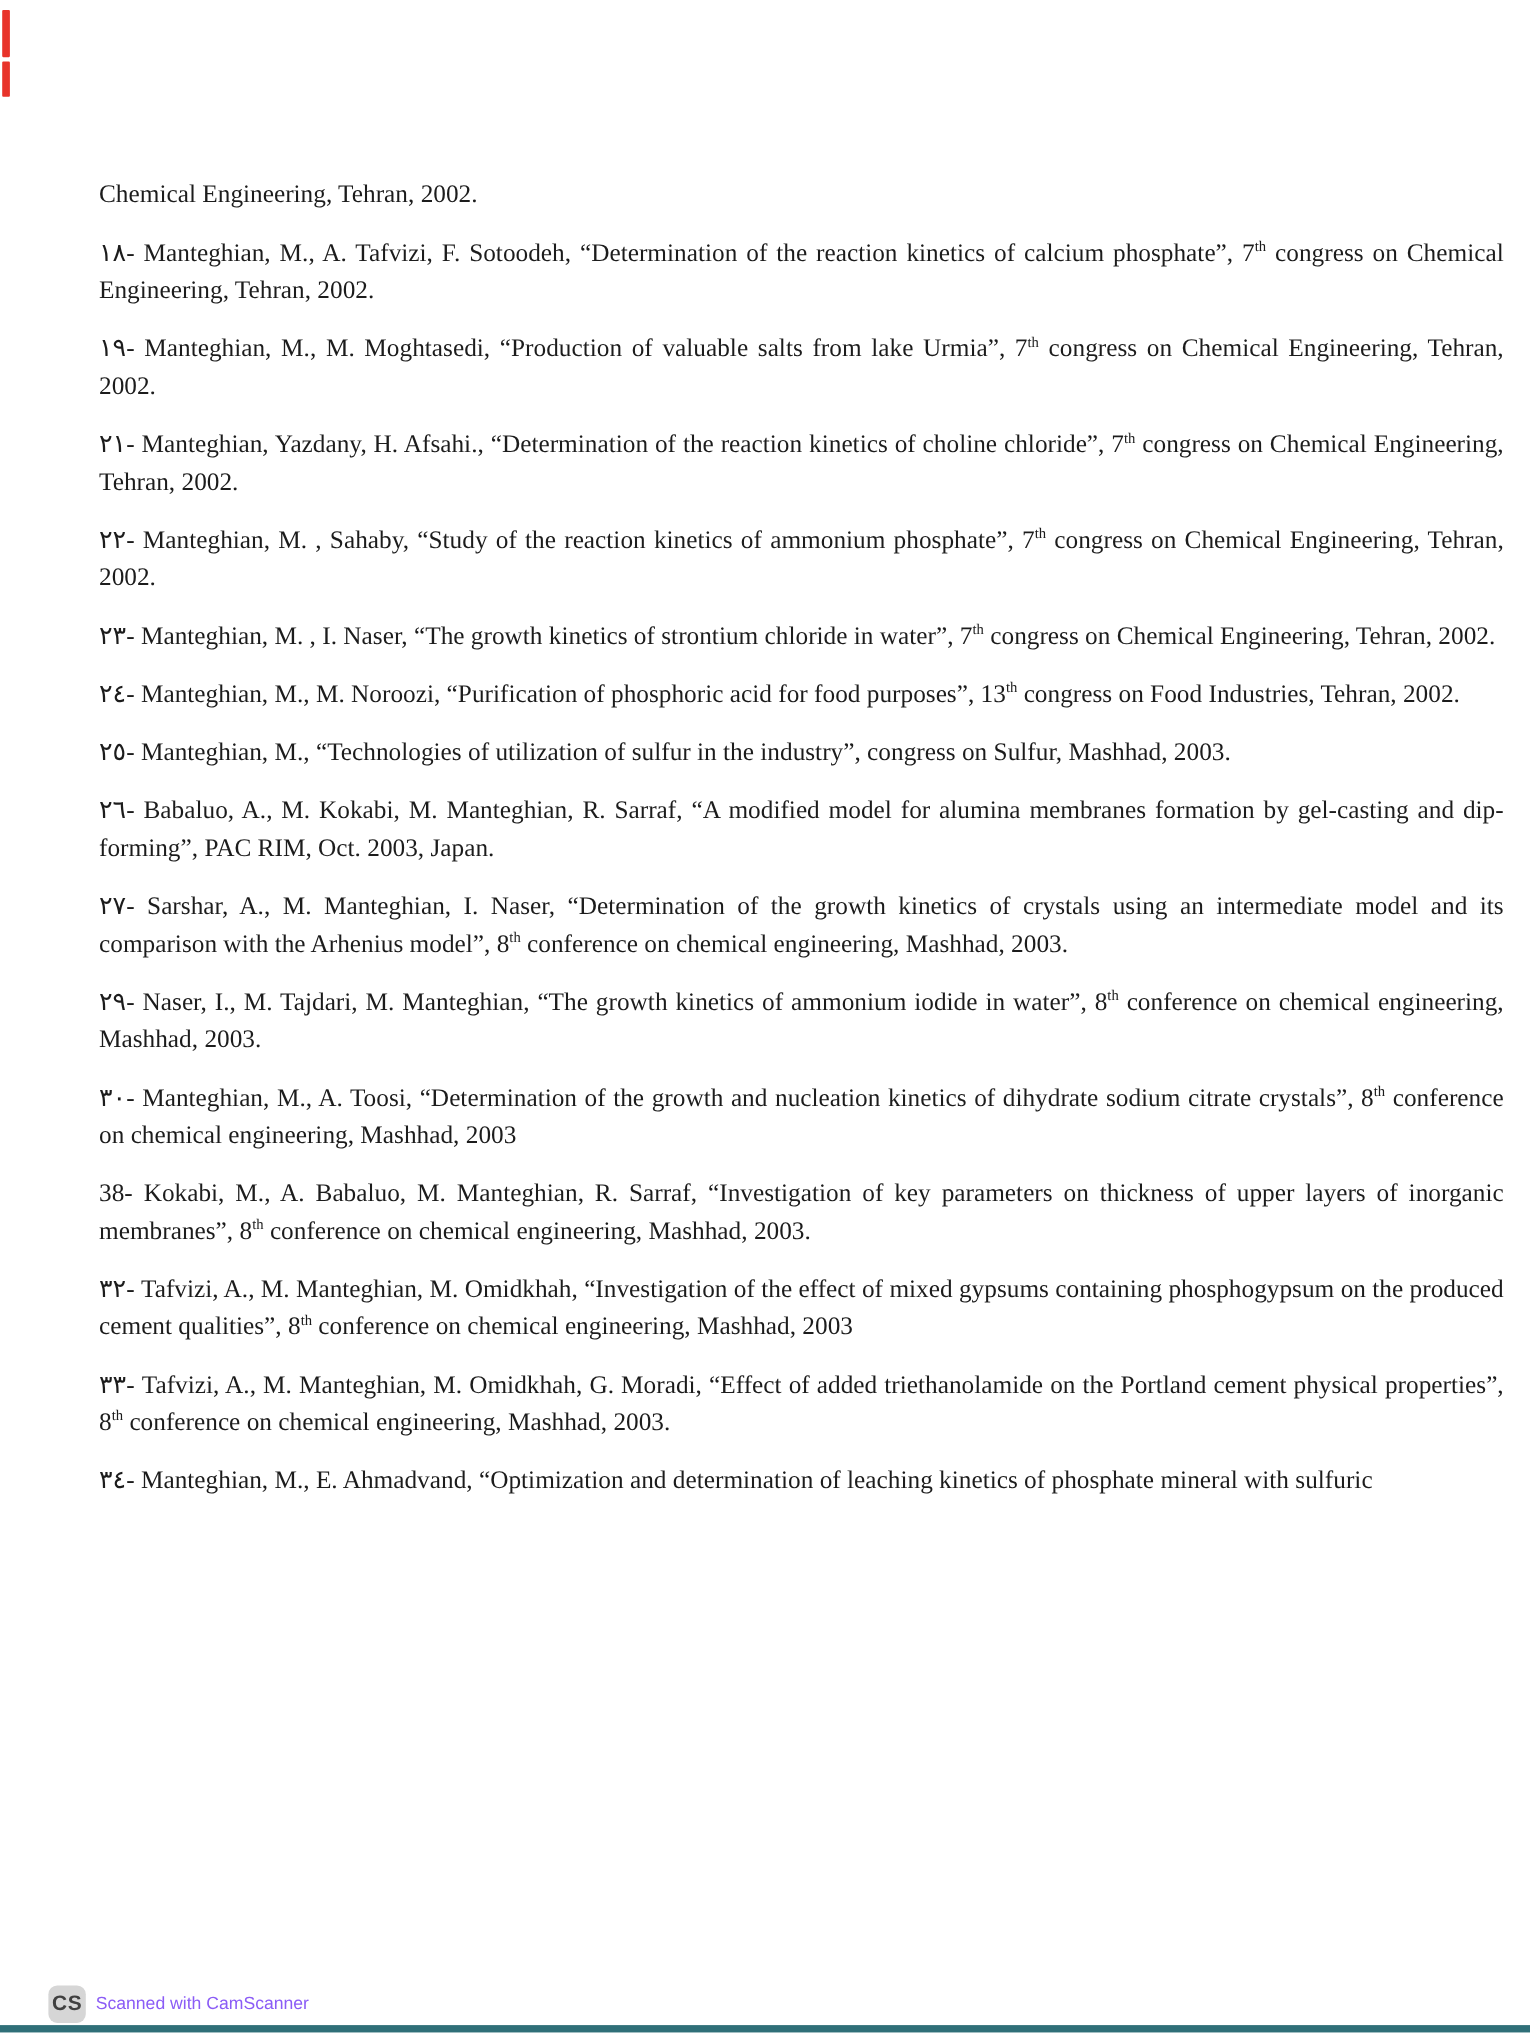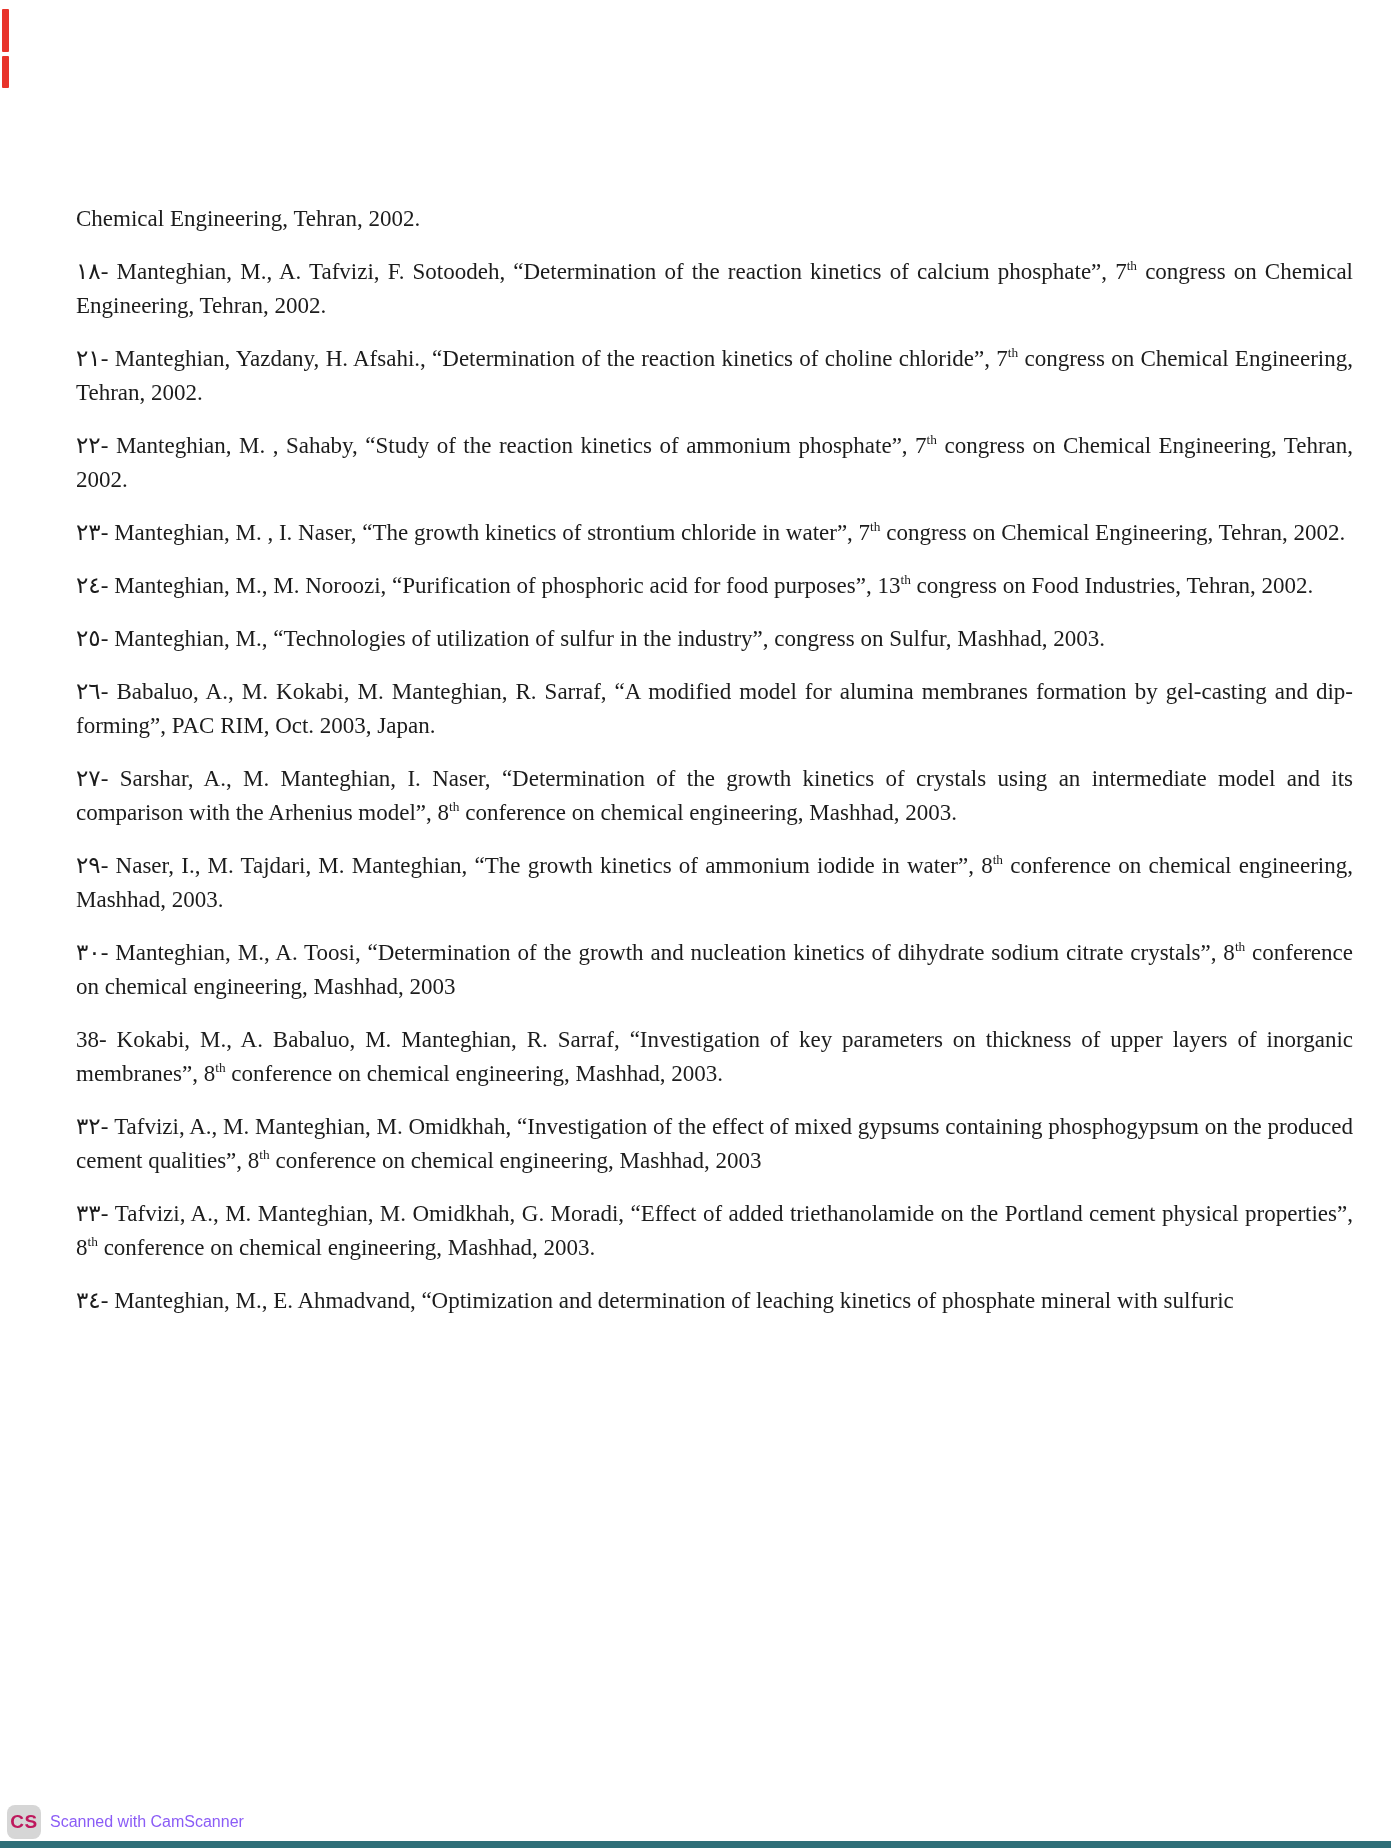--- a/index.html
+++ b/index.html
@@ -7,27 +7,26 @@
     position: relative;
     width: 1391px;
     height: 1848px;
     background: #ffffff;
     overflow: hidden;
     font-family: "Liberation Serif", "DejaVu Serif", "DejaVu Sans", serif;
     color: #1c1c1c;
   }
   .content {
     position: absolute;
-    left: 76px;
+    left: 90px;
     top: 160px;
     width: 1277px;
     font-size: 23px;
     line-height: 34px;
     text-align: justify;
-    margin-top: 42px;
   }
   .content p { margin: 0 0 19px 0; }
   .entry-num { white-space: nowrap; }
   sup.ord { vertical-align: super; font-size: 0.58em; line-height: 0; }
   
   .edge-mark {
     position: absolute;
     left: 2px;
     width: 7px;
     border-radius: 1px;
@@ -46,47 +45,49 @@
     top: 1805px;
     display: flex;
     align-items: center;
     font-family: "Liberation Sans", "DejaVu Sans", sans-serif;
   }
   .cs-logo {
     width: 34px;
     height: 34px;
     border-radius: 8px;
     background: #d6d6d6;
-    color: #be185d;
+    color: #404040;
     font-weight: bold;
     font-size: 19px;
     display: flex;
     align-items: center;
     justify-content: center;
     letter-spacing: 0.5px;
+    margin-left: 37px;
   }
   .wm-text {
     margin-left: 9px;
     font-size: 16px;
     color: #8b5cf6;
   }
 </style>
 </head>
 <body>
 
 <div class="page">
 
   <span class="edge-mark m1" style="background: rgb(232, 51, 42);"></span>
   <span class="edge-mark m2" style="background: rgb(232, 51, 42);"></span>
 
   <div class="content">
     <p>Chemical Engineering, Tehran, 2002.</p>
 
     <p><span class="entry-num">١٨- </span><span>Manteghian, M., A. Tafvizi, F. Sotoodeh, “Determination of the reaction kinetics of calcium phosphate”, 7<sup class="ord">th</sup> congress on Chemical Engineering, Tehran, 2002.</span></p>
 
+    <p><span class="entry-num">١٩- </span><span>Manteghian, M., M. Moghtasedi,  “Production of valuable salts from lake Urmia”, 7<sup class="ord">th</sup> congress on Chemical Engineering, Tehran, 2002.</span></p>
 
 
     <p><span class="entry-num">٢١- </span><span>Manteghian, Yazdany, H. Afsahi., “Determination of the reaction kinetics of choline chloride”, 7<sup class="ord">th</sup> congress on Chemical Engineering, Tehran, 2002.</span></p>
 
     <p><span class="entry-num">٢٢- </span><span>Manteghian, M. , Sahaby, “Study of the reaction kinetics of ammonium  phosphate”, 7<sup class="ord">th</sup> congress on Chemical Engineering, Tehran, 2002.</span></p>
 
     <p><span class="entry-num">٢٣- </span><span>Manteghian, M. , I. Naser, “The growth kinetics of strontium chloride in water”, 7<sup class="ord">th</sup> congress on Chemical Engineering, Tehran, 2002.</span></p>
 
     <p><span class="entry-num">٢٤- </span><span>Manteghian, M., M. Noroozi, “Purification of phosphoric acid for food purposes”, 13<sup class="ord">th</sup> congress on Food Industries, Tehran, 2002.</span></p>
 

